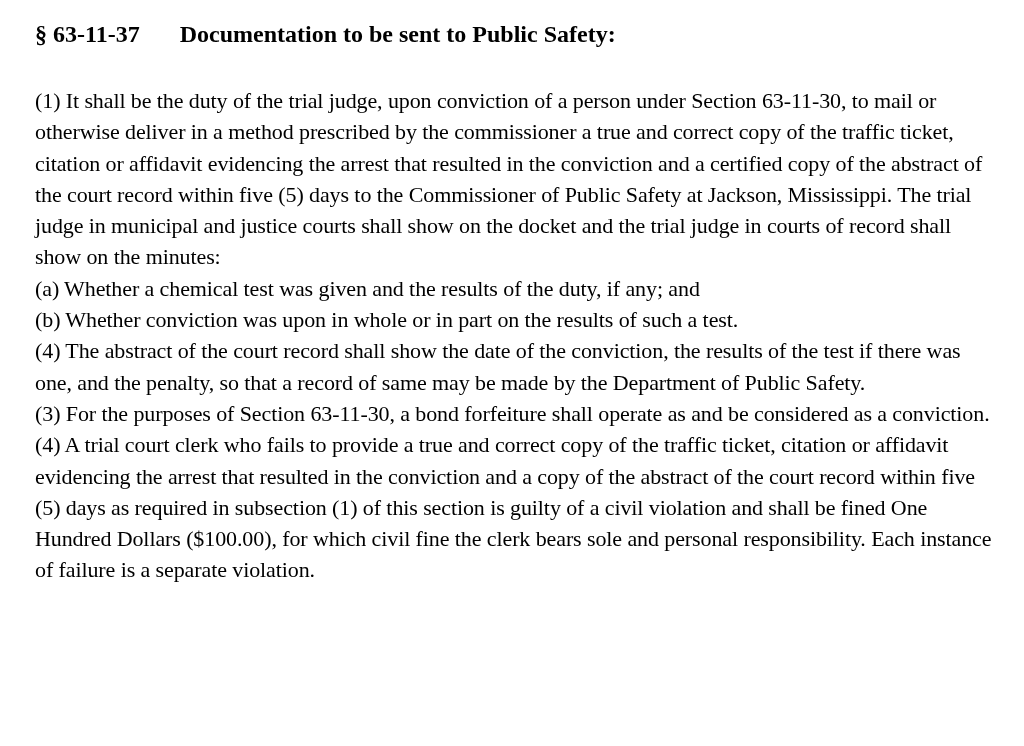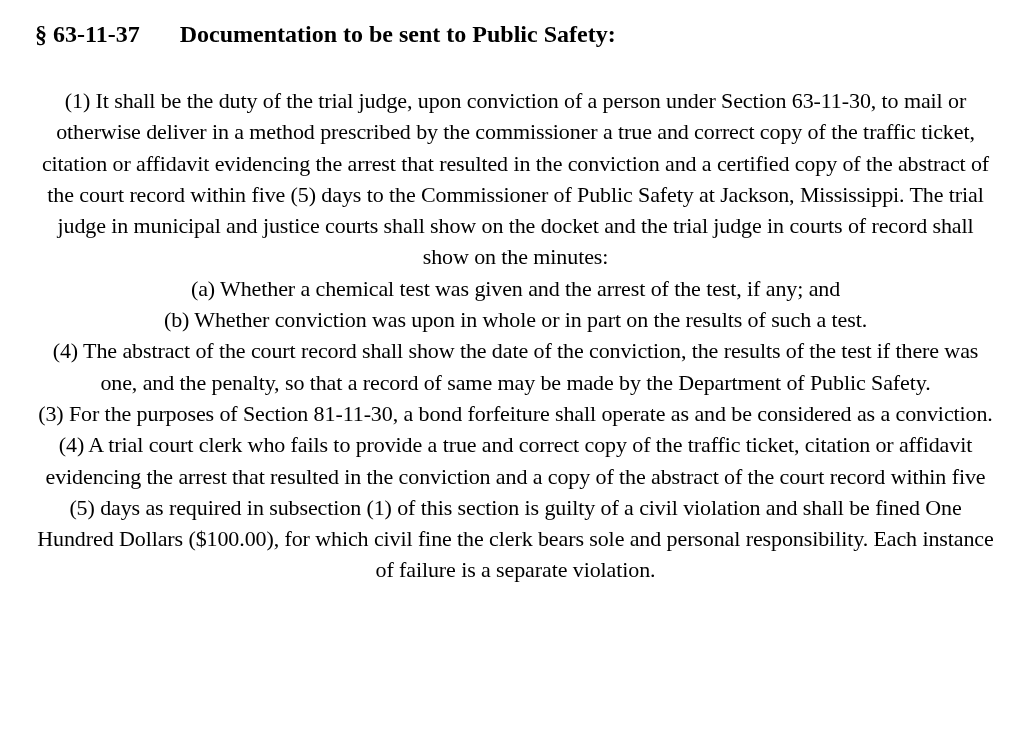--- a/index.html
+++ b/index.html
@@ -33,33 +33,33 @@
   }
   .doc-body {
     margin-top: 35px;
     font-size: 22px;
     line-height: 31.3px;
     letter-spacing: -0.1px;
   }
   .doc-body p {
     margin: 0;
     padding: 0;
-    text-align: center;
+    text-align: left;
   }
 </style>
 </head>
 <body>
 
 <div class="doc">
   <h1 class="doc-heading">
     <span class="heading-number">§ 63-11-37</span>
     <span class="heading-title">Documentation to be sent to Public Safety:</span>
   </h1>
 
   <div class="doc-body">
     <p>(1) It shall be the duty of the trial judge, upon conviction of a person under Section 63-11-30, to mail or otherwise deliver in a method prescribed by the commissioner a true and correct copy of the traffic ticket, citation or affidavit evidencing the arrest that resulted in the conviction and a certified copy of the abstract of the court record within five (5) days to the Commissioner of Public Safety at Jackson, Mississippi. The trial judge in municipal and justice courts shall show on the docket and the trial judge in courts of record shall show on the minutes:</p>
-    <p>(a) Whether a chemical test was given and the arrest of the test, if any; and</p>
+    <p>(a) Whether a chemical test was given and the results of the duty, if any; and</p>
     <p>(b) Whether conviction was upon in whole or in part on the results of such a test.</p>
     <p>(4) The abstract of the court record shall show the date of the conviction, the results of the test if there was one, and the penalty, so that a record of same may be made by the Department of Public Safety.</p>
-    <p>(3) For the purposes of Section 81-11-30, a bond forfeiture shall operate as and be considered as a conviction.</p>
+    <p>(3) For the purposes of Section 63-11-30, a bond forfeiture shall operate as and be considered as a conviction.</p>
     <p>(4) A trial court clerk who fails to provide a true and correct copy of the traffic ticket, citation or affidavit evidencing the arrest that resulted in the conviction and a copy of the abstract of the court record within five (5) days as required in subsection (1) of this section is guilty of a civil violation and shall be fined One Hundred Dollars ($100.00), for which civil fine the clerk bears sole and personal responsibility. Each instance of failure is a separate violation.</p>
   </div>
 </div>
 
 </body></html>

